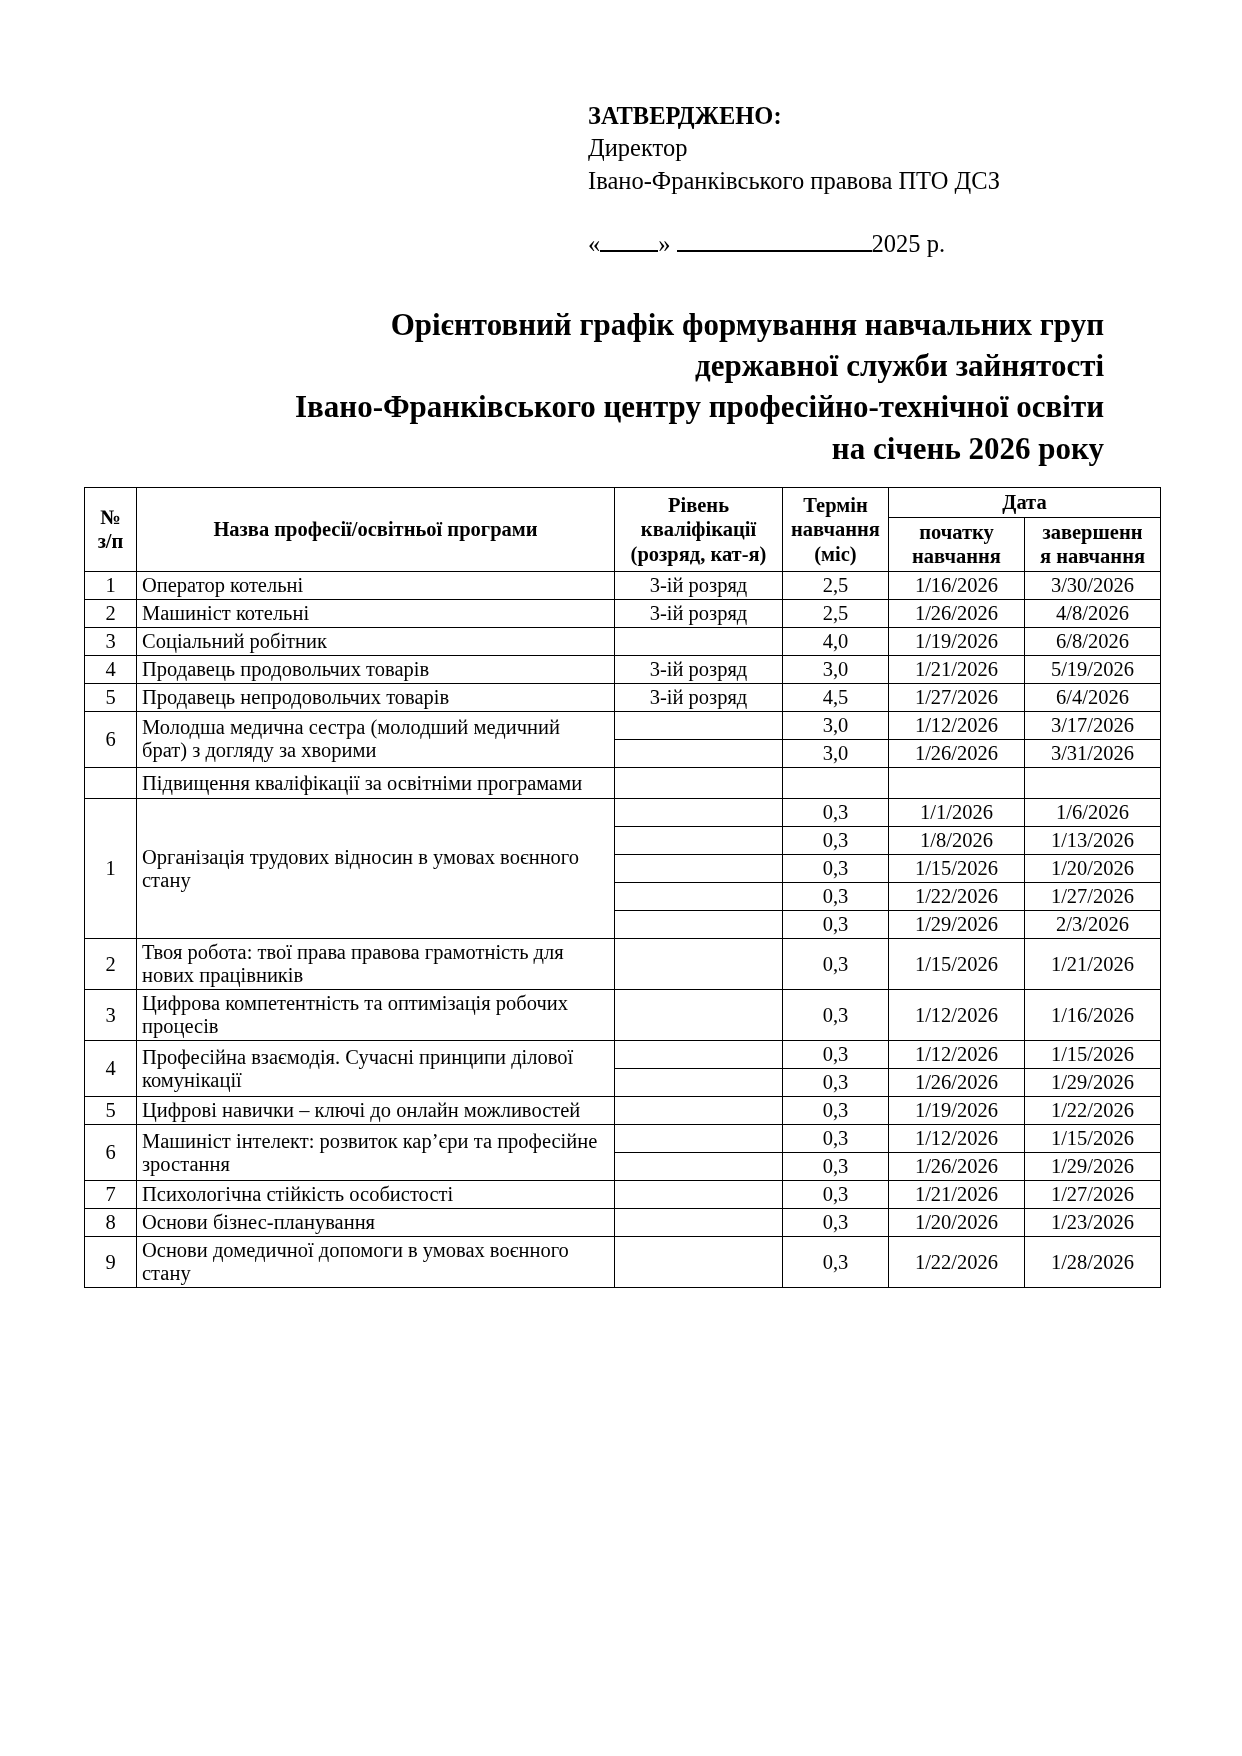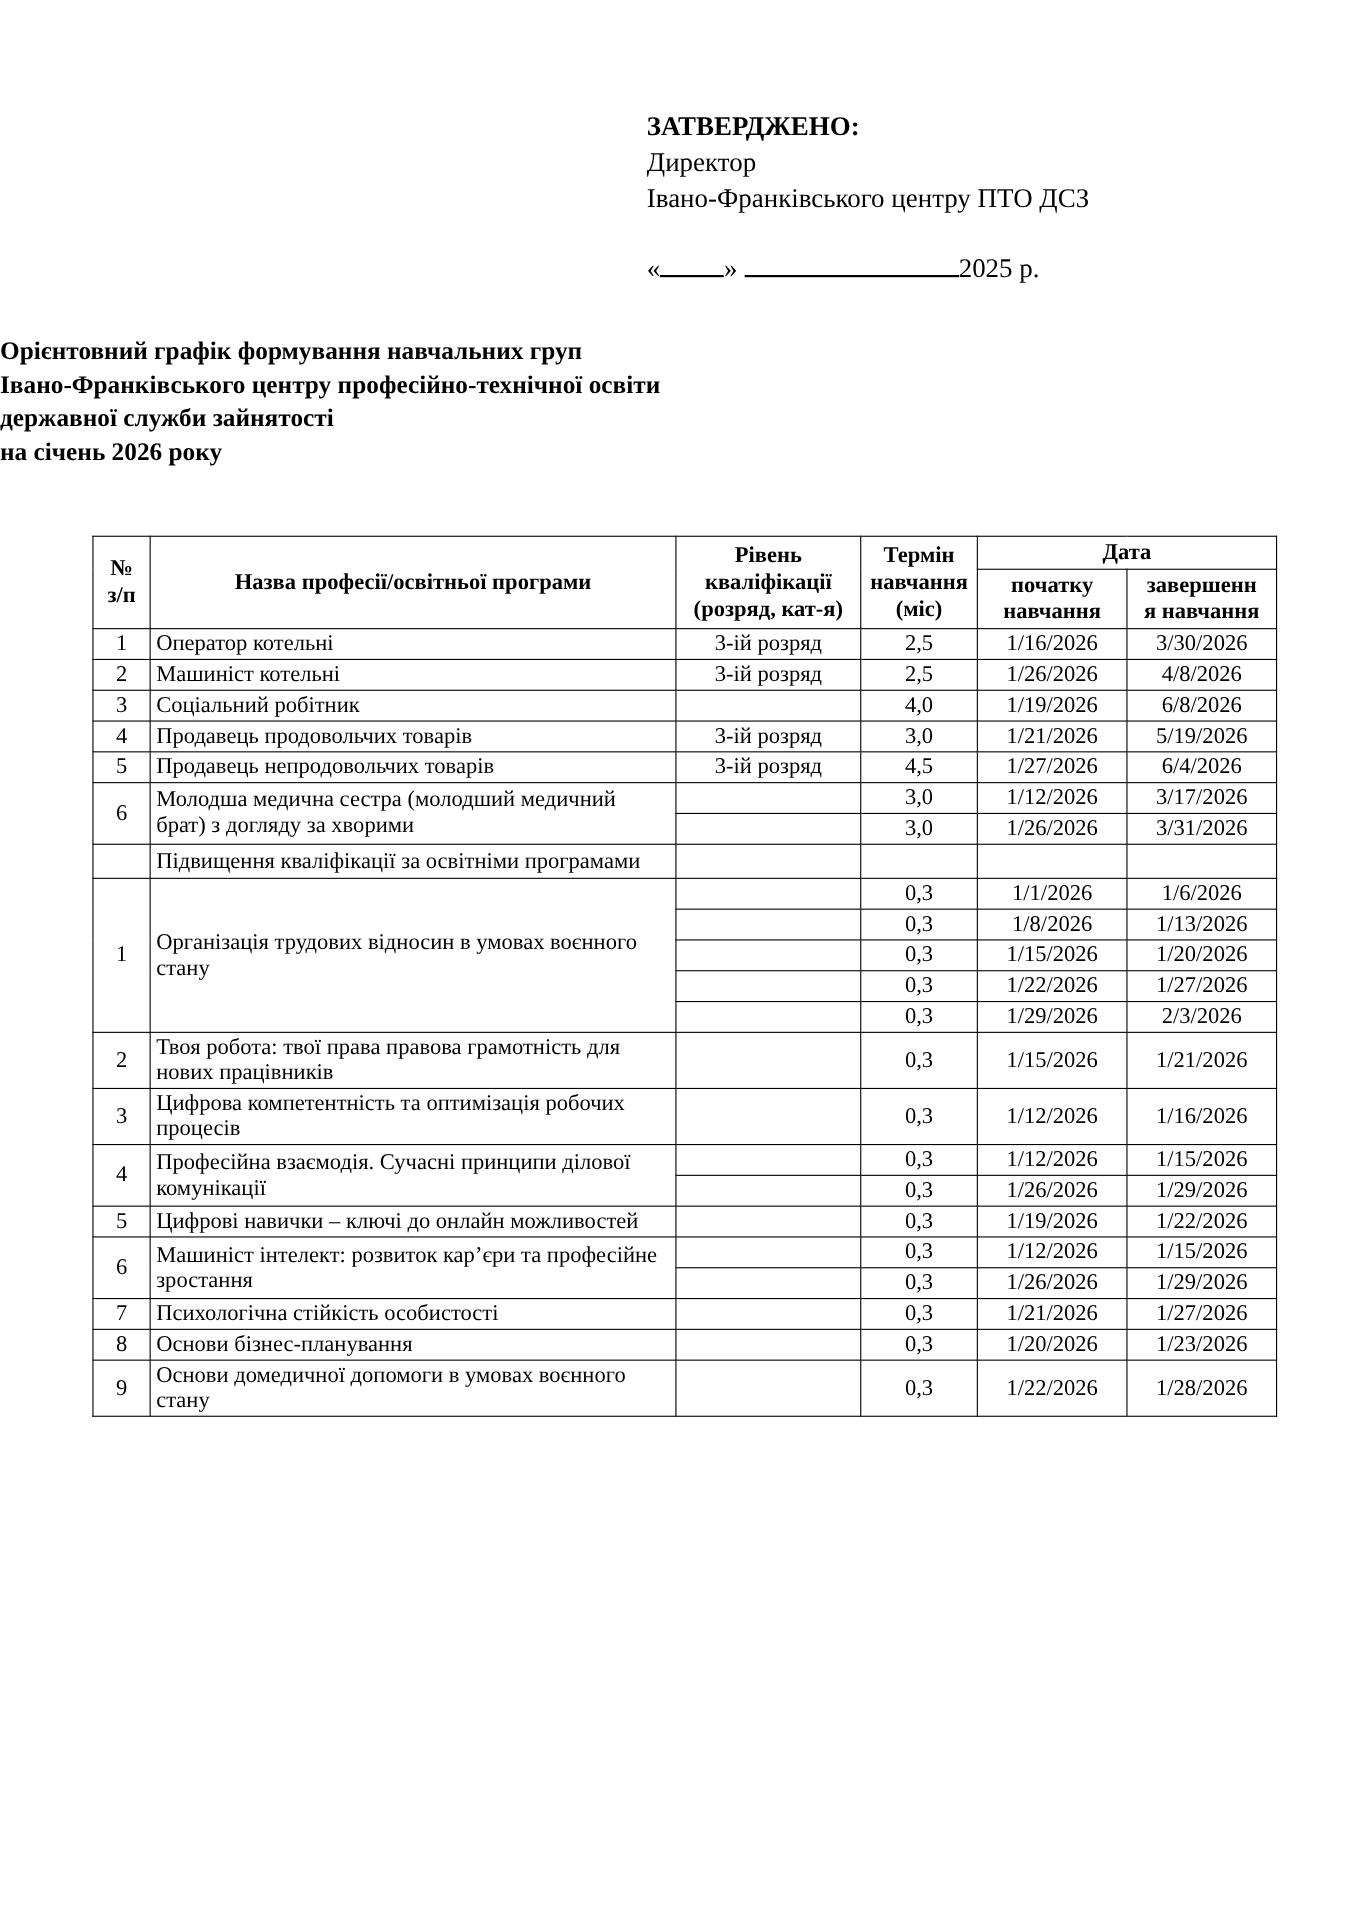--- a/index.html
+++ b/index.html
@@ -67,23 +67,23 @@
     vertical-align: baseline;
     margin-left: 6px;
   }
 
   
   .doc-title {
     position: absolute;
     left: 0;
     top: 304px;
     width: 1104px;
-    text-align: left;
+    text-align: right;
     font-weight: bold;
-    font-size: 23px;
+    font-size: 31px;
     line-height: 1.33;
   }
   .doc-title div { white-space: nowrap; }
 
   
   table.schedule {
     position: absolute;
     left: 84px;
     top: 487px;
     width: 1076px;
@@ -119,30 +119,30 @@
   }
 </style>
 </head>
 <body>
 
 <div class="page">
 
   <div class="approval">
     <div class="line bold">ЗАТВЕРДЖЕНО:</div>
     <div class="line">Директор</div>
-    <div class="line">Івано-Франківського центру ПТО ДСЗ</div>
+    <div class="line">Івано-Франківського правова ПТО ДСЗ</div>
     <div class="line date-line">
       <span>«</span><span class="blank-short"></span><span>»</span><span class="blank-long"></span><span>2025 р.</span>
     </div>
   </div>
 
   <div class="doc-title">
     <div>Орієнтовний графік формування навчальних груп</div>
+    <div>державної служби зайнятості</div>
     <div>Івано-Франківського центру професійно-технічної освіти</div>
-    <div>державної служби зайнятості</div>
     <div>на січень 2026 року</div>
   </div>
 
   <table class="schedule">
     <colgroup>
       <col class="c-num">
         <col class="c-name">
         <col class="c-qual">
       <col class="c-dur">
         <col class="c-st">

